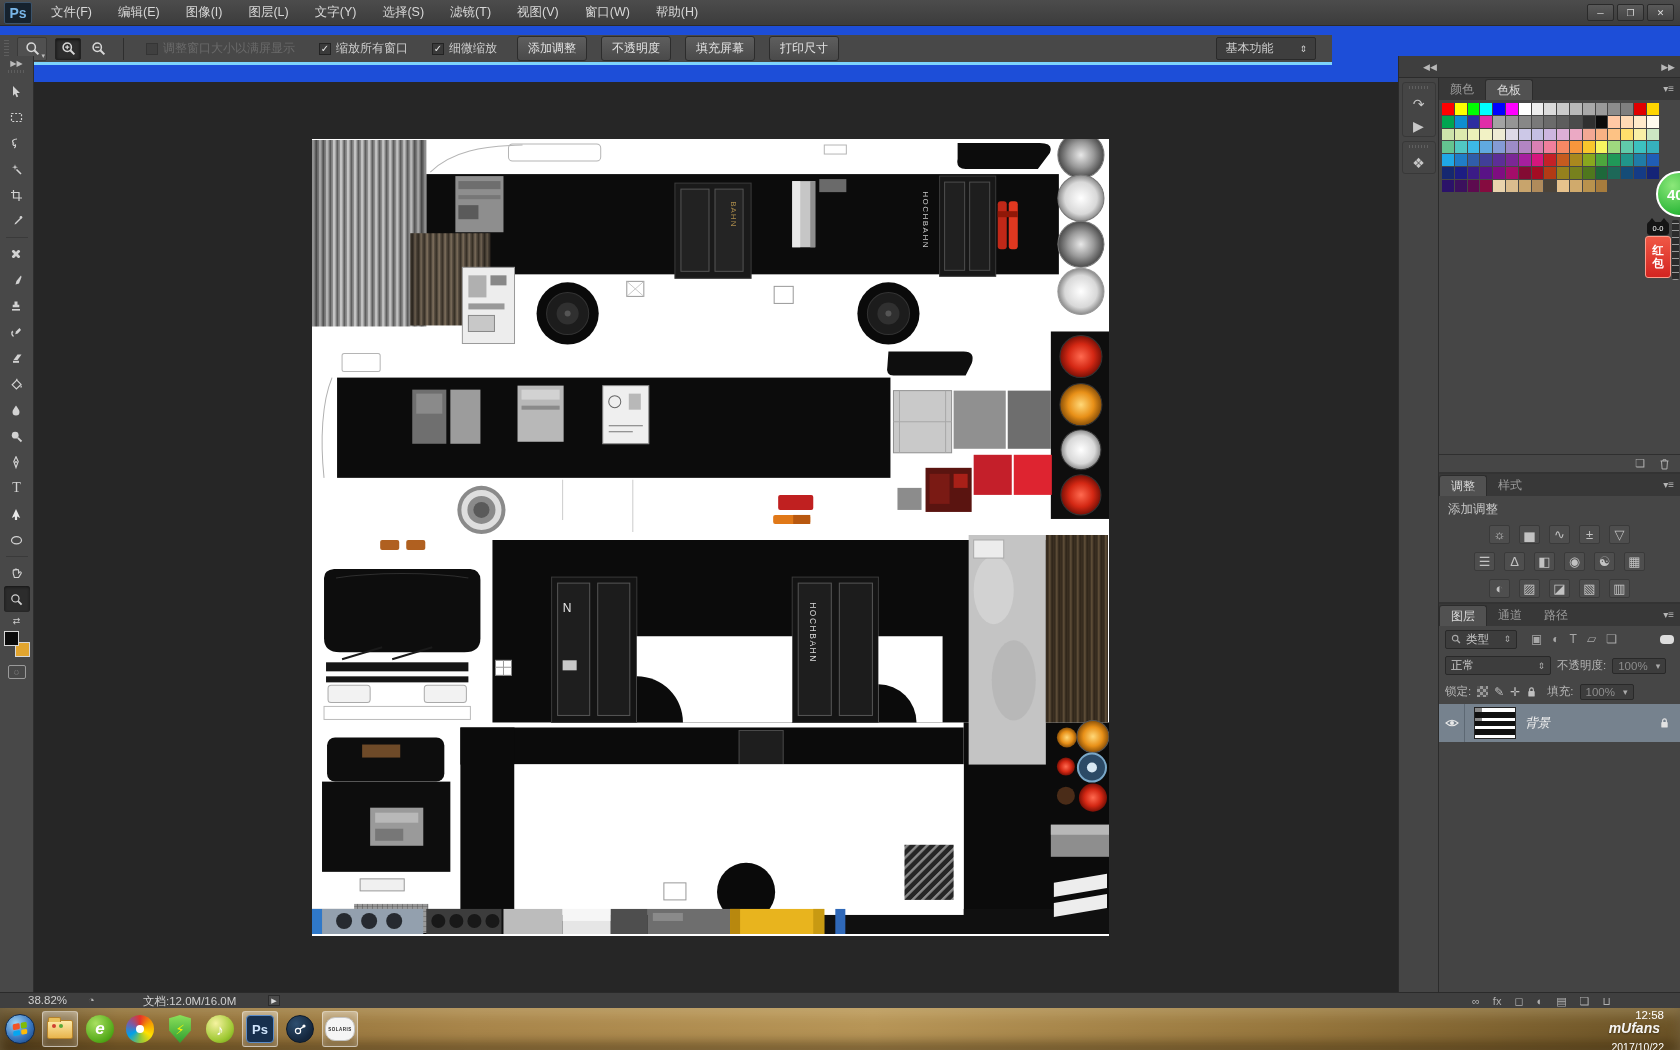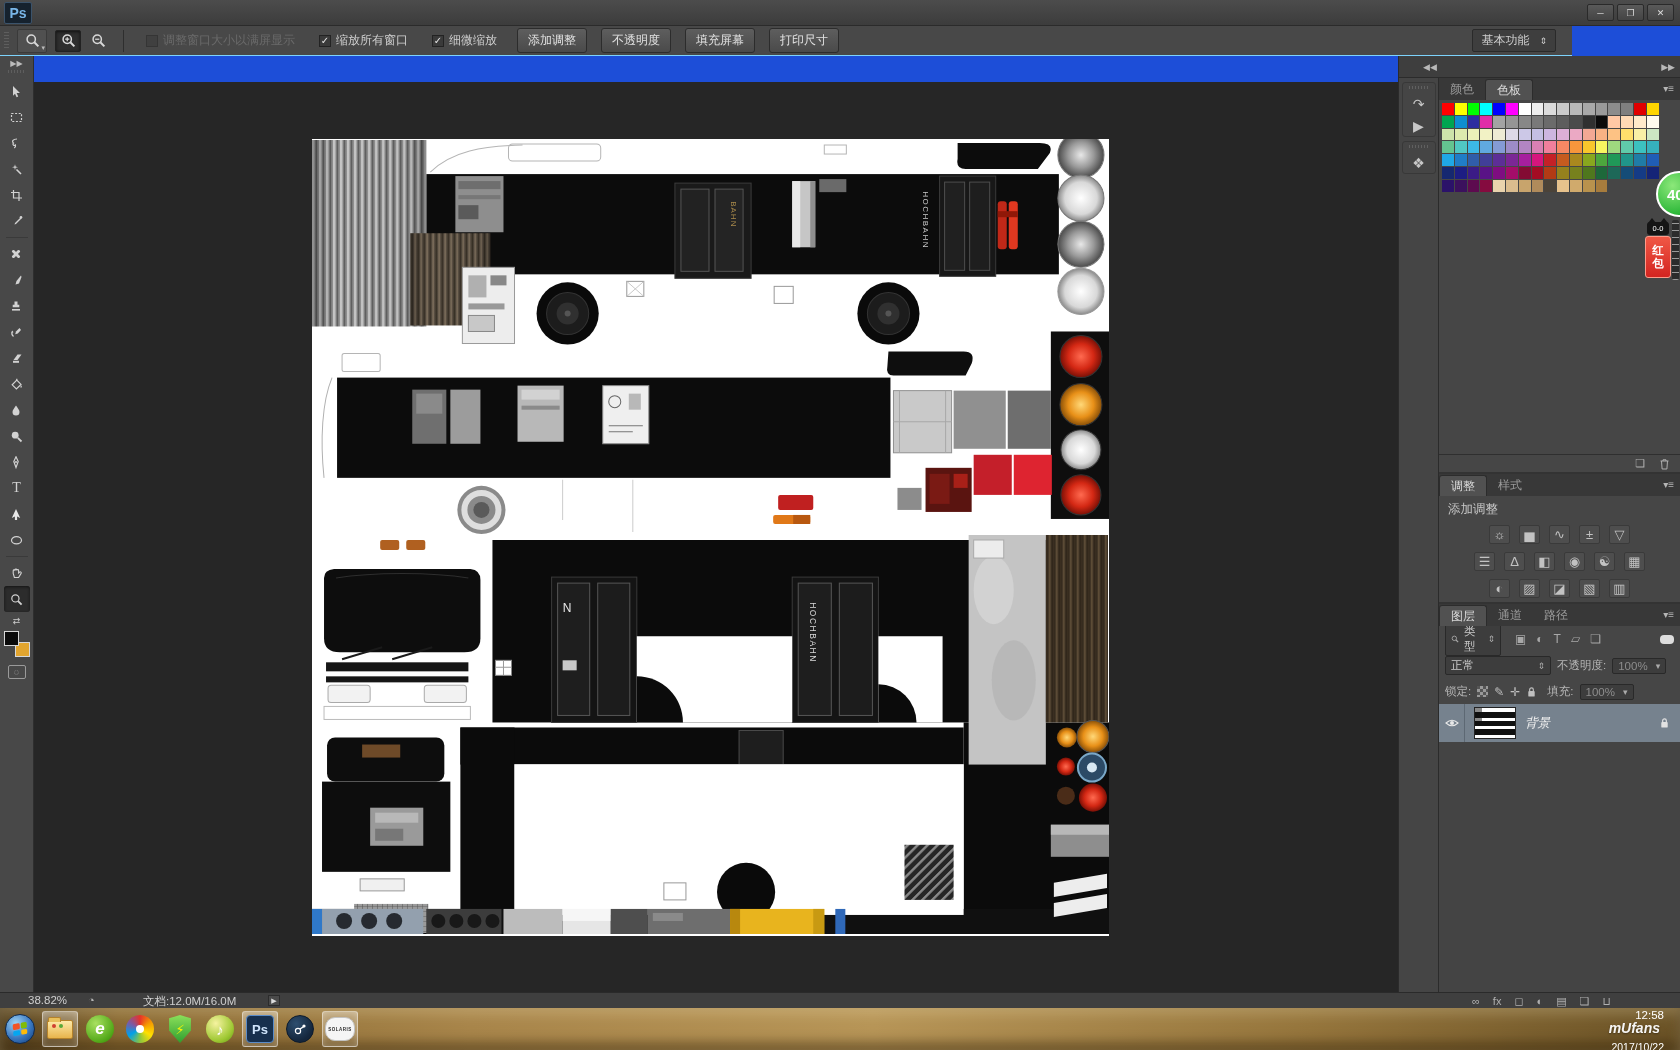--- a/index.html
+++ b/index.html
@@ -5,34 +5,34 @@
 *{box-sizing:border-box;margin:0;padding:0}
 html,body{width:1680px;height:1050px;overflow:hidden;background:#000;font-family:"Liberation Sans","DejaVu Sans",sans-serif}
 .screen{position:relative;width:1680px;height:1050px;background:#1d4ed8;overflow:hidden}
 
 .menubar{position:absolute;left:0;top:0;width:1680px;height:26px;background:linear-gradient(#4c4c4c,#3c3c3c);display:flex;align-items:center;color:#d8d8d8;font-size:12.5px;border-bottom:1px solid #2b2b2b}
 .pslogo{width:28px;height:22px;margin:0 6px 0 4px;background:#16222e;color:#79b6e8;font-weight:bold;font-size:14px;display:flex;align-items:center;justify-content:center;border-radius:2px;border:1px solid #3b536b}
 .mi{padding:0 13px;cursor:default}
 .winbtns{position:absolute;right:6px;top:4px;display:flex;gap:3px}
 .wb{width:27px;height:17px;background:linear-gradient(#5a5a5a,#444);border:1px solid #2a2a2a;border-radius:2px;color:#ddd;font-size:9px;display:flex;align-items:center;justify-content:center}
 
-.optionsbar{position:absolute;left:0;top:26px;width:1572px;height:30px;background:#484848;border-bottom:1px solid #7dd3fc;display:flex;align-items:center;color:#cfcfcf;font-size:12px}
+.optionsbar{position:absolute;left:0;top:35px;width:1332px;height:30px;background:#484848;border-bottom:3px solid #7dd3fc;display:flex;align-items:center;color:#cfcfcf;font-size:12px}
 .grip{width:5px;height:18px;margin:0 8px 0 4px;background-image:repeating-linear-gradient(#5e5e5e 0 1px,transparent 1px 3px)}
 .toolchip{position:relative;width:30px;height:24px;display:flex;align-items:center;justify-content:center;border:1px solid #3a3a3a;border-radius:2px;background:#505050;margin-right:6px}
 .toolchip .caret{position:absolute;right:1px;bottom:0;font-size:7px;color:#bbb}
 .zbtn{width:26px;height:22px;display:flex;align-items:center;justify-content:center;border-radius:2px;margin:0 2px}
 .zbtn.pressed{background:#2e2e2e;box-shadow:inset 0 1px 3px #111;border:1px solid #222}
 .osep{width:1px;height:22px;background:#2e2e2e;margin:0 10px}
 .ck{display:flex;align-items:center;gap:5px;margin:0 12px}
 .ckbox{width:12px;height:12px;background:#3a3a3a;border:1px solid #232323;display:flex;align-items:center;justify-content:center;font-size:10px;color:#e8e8e8}
 .ck.dis{opacity:.5}
 .ck.dis .lbl{color:#8a8a8a}
 .obtns{display:flex;gap:14px;margin-left:8px}
 .obtn{background:linear-gradient(#5e5e5e,#4a4a4a);border:1px solid #2c2c2c;border-radius:3px;color:#e2e2e2;font-size:12px;padding:3px 10px}
-.workspace{margin-left:auto;margin-right:16px;background:#3e3e3e;border:1px solid #2a2a2a;border-radius:2px;padding:2px 8px;display:flex;gap:10px;align-items:center;font-size:12px}
+.workspace{margin-left:auto;margin-right:16px;background:#3e3e3e;border:1px solid #2a2a2a;border-radius:2px;padding:2px 8px;display:flex;gap:26px;align-items:center;font-size:12px}
 
 .toolcol{position:absolute;left:0;top:56px;width:34px;height:936px;background:#484848;border-right:1px solid #2e2e2e;display:flex;flex-direction:column;align-items:center}
 .tc-top{font-size:8px;color:#bbb;margin:3px 0 2px}
 .tc-grip{width:18px;height:3px;background-image:repeating-linear-gradient(90deg,#5e5e5e 0 1px,transparent 1px 3px);margin-bottom:5px}
 .tool{width:26px;height:26px;display:flex;align-items:center;justify-content:center;border-radius:3px}
 .tool svg{stroke:#d2d2d2;fill:none;stroke-width:1.2}
 .tool .fillme{fill:#d2d2d2;stroke:none}
 .tool.sel{background:#2c2c2c;box-shadow:inset 0 1px 3px #141414}
 .tsep{width:22px;height:1px;background:#3a3a3a;margin:3px 0}
 .colors{position:relative;width:26px;height:26px;margin-top:5px}
@@ -125,20 +125,33 @@
 .ticks{position:absolute;left:1672px;top:220px;width:7px;height:60px;background-color:#2c2c2c;border-radius:2px;background-image:repeating-linear-gradient(#9a9a9a 0 1px,transparent 1px 7px);background-position:0 3px;background-repeat:repeat-y}
 .ic10 svg{display:block}
 </style>
 </head>
 <body>
 
 <div class="screen">
 
   <div class="menubar">
     <div class="pslogo">Ps</div>
+    <div style="display:flex">
+
+    <span class="mi">文件(F)</span>
+        <span class="mi">编辑(E)</span>
+        <span class="mi">图像(I)</span>
+        <span class="mi">图层(L)</span>
+        <span class="mi">文字(Y)</span>
+        <span class="mi">选择(S)</span>
+        <span class="mi">滤镜(T)</span>
+        <span class="mi">视图(V)</span>
+        <span class="mi">窗口(W)</span>
+        <span class="mi">帮助(H)</span>
+      </div>
     <div class="winbtns">
       <span class="wb">─</span>
       <span class="wb">❐</span>
       <span class="wb">✕</span>
     </div>
   </div>
 
   <div class="optionsbar">
     <div class="grip"></div>
     <div class="toolchip">
@@ -742,21 +755,21 @@
     </div>
 
     <div class="panel" style="flex:1;border-bottom:none">
       <div class="ptabs">
         <span class="ptab act">图层</span>
         <span class="ptab">通道</span>
         <span class="ptab">路径</span>
         <span class="pmenu">▾≡</span>
       </div>
       <div class="lrow" style="height:26px">
-        <div class="combo" style="width:56px">
+        <div class="combo" style="width:72px">
           <svg width="10" height="10" viewBox="0 0 13 13">
               <circle cx="5.4" cy="5.4" r="3.6" fill="none" stroke="#aaa" stroke-width="1.4"></circle>
               <line x1="8.1" y1="8.1" x2="11.6" y2="11.6" stroke="#aaa" stroke-width="1.8"></line>
             </svg>
           <span>类型</span>
           <span class="arr">⇕</span>
         </div>
         <div style="display:flex;gap:10px;margin-left:8px">
 
         <span class="ficon">▣</span>

